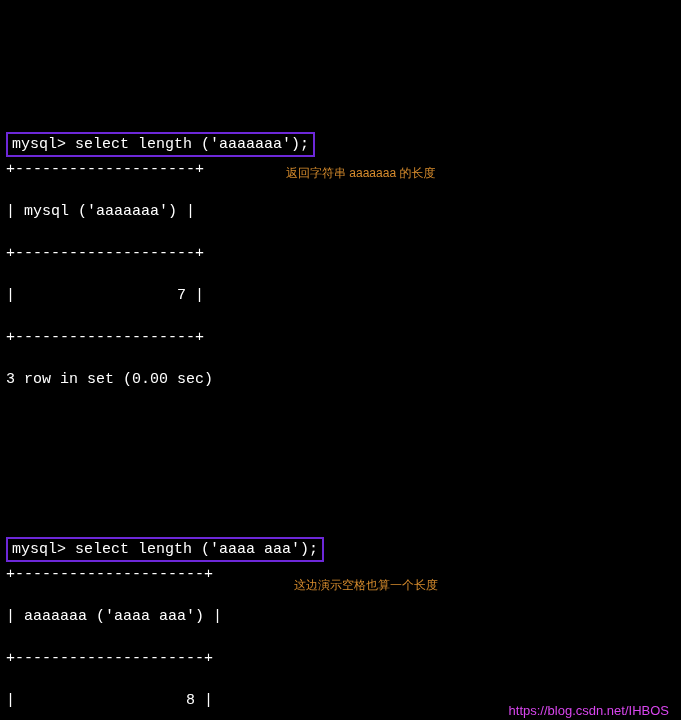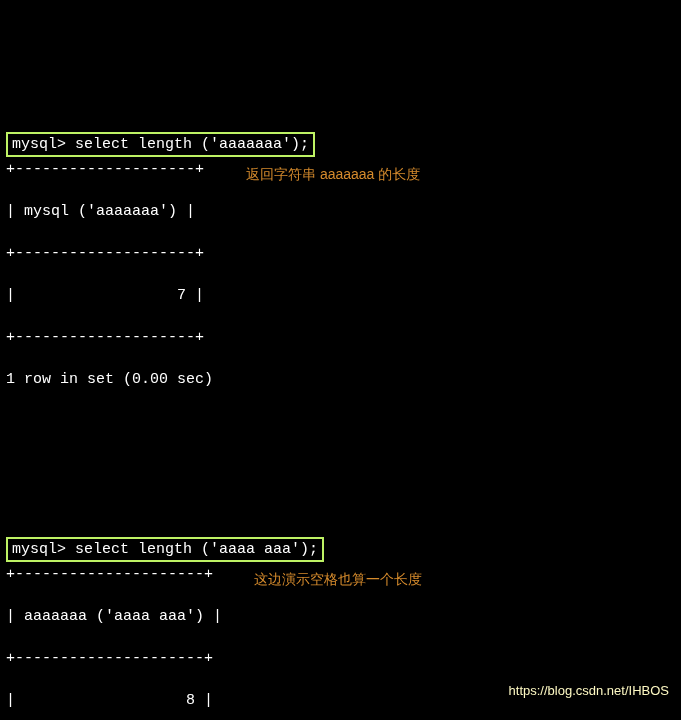--- a/index.html
+++ b/index.html
@@ -10,69 +10,70 @@
       font-size: 15px;
       line-height: 1.4;
       padding: 6px;
       width: 681px;
       height: 720px;
       position: relative;
       white-space: pre;
     }
     .line { white-space: pre; }
     .red-box {
-      border: 2px solid #bef264;
+      border: 2px solid #6d28d9;
       display: inline-block;
       padding: 0 4px;
       margin-bottom: 2px;
     }
     .annotation {
       color: #d68b2c;
       font-family: 'Microsoft YaHei', 'SimSun', sans-serif;
-      font-size: 14px;
+      font-size: 12px;
       position: absolute;
       white-space: normal;
+      margin-left: 40px;
     }
     .watermark {
       position: absolute;
-      bottom: 20px;
+      bottom: 0;
       right: 12px;
-      color: #fef9c3;
+      color: #d946ef;
       font-size: 13px;
       font-family: sans-serif;
     }
     .section { position: relative; }
   </style>
 </head>
 <body>
 
 
 
 
 <div class="section">
 <span class="red-box"><span>mysql&gt; select length ('aaaaaaa');</span></span>
 <div class="line">+--------------------+</div>
 <div class="line">| mysql ('aaaaaaa') |</div>
 <div class="line">+--------------------+</div>
 <div class="line">|                  7 |</div>
 <div class="line">+--------------------+</div>
-<div class="line">1 row in set (0.00 sec)</div>
+<div class="line">3 row in set (0.00 sec)</div>
 <div class="annotation" style="top:54px;left:240px;">返回字符串 aaaaaaa 的长度</div>
 </div>
 <br>
 
 <div class="section">
 <span class="red-box"><span>mysql&gt; select length ('aaaa aaa');</span></span>
 <div class="line">+---------------------+</div>
 <div class="line">| aaaaaaa ('aaaa aaa') |</div>
 <div class="line">+---------------------+</div>
 <div class="line">|                   8 |</div>
 
 
-<div class="annotation" style="top:55px;left:248px;font-family:Liberation Mono, monospace;">这边演示空格也算一个长度</div>
+<div class="annotation" style="top:61px;left:248px;">这边演示空格也算一个长度</div>
 </div>
 <br>
 
 
 <br>
 
 
 <br>
 
 

